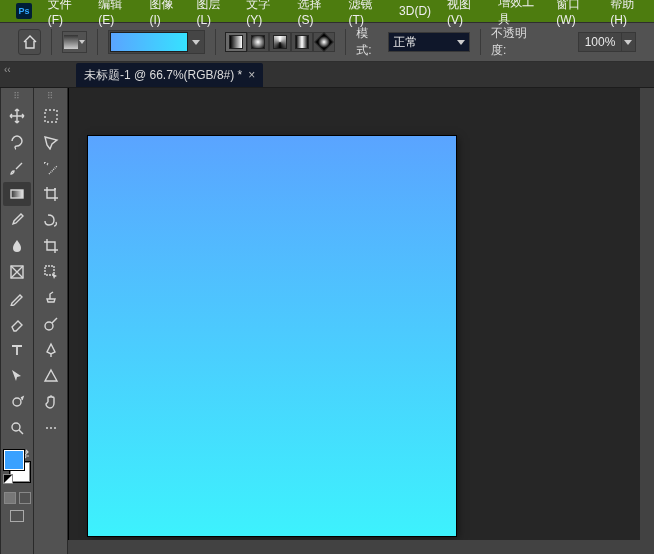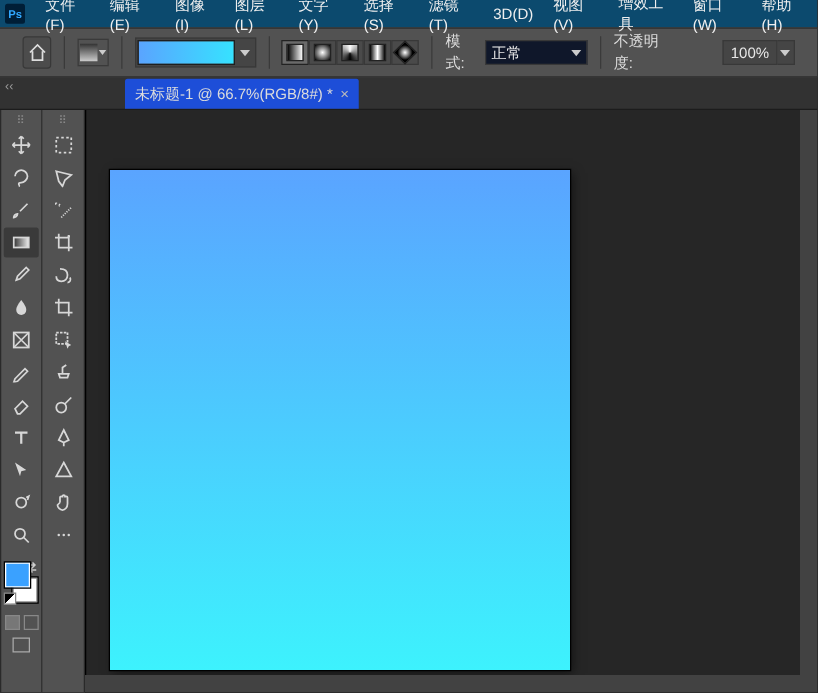--- a/index.html
+++ b/index.html
@@ -9,24 +9,24 @@
     font-family: "Microsoft YaHei", Tahoma, sans-serif;
     font-size: 12px;
     color: #e8e8e8;
     overflow: hidden;
     position: relative;
   }
 
   
   .menubar {
     height: 22px;
-    background: #0c4a6e;
+    background: #4d7c0f;
     display: flex;
     align-items: center;
-    padding-left: 4px;
+    padding-left: 16px;
     gap: 0;
   }
   .ps-logo {
     width: 18px; height: 16px;
     background: #001e36;
     color: #31a8ff;
     font-size: 9px; font-weight: bold;
     display: flex; align-items: center; justify-content: center;
     border-radius: 2px;
     margin-right: 8px;
@@ -138,27 +138,27 @@
     padding-left: 76px;
     border-bottom: 1px solid #1c1c1c;
     position:relative;
   }
   .collapse-handle {
     position:absolute; left:4px; top:2px;
     color:#999; font-size:10px;
   }
   .doc-tab {
     height: 24px;
-    background: #1d4ed8;
+    background: #0f172a;
     color:#dcdcdc;
     font-size:12px;
     display:flex;align-items:center;
     padding: 0 8px;
     gap:6px;
-    border-top-left-radius:2px;border-top-right-radius:2px;margin-left:24px;
+    border-top-left-radius:2px;border-top-right-radius:2px;
   }
   .doc-tab .close { color:#bbb; font-size:12px; }
 
   
   .workspace {
     position:absolute;
     left:0; right:0; top: 88px; bottom:0;
     display:flex;
   }
   .tool-col {

